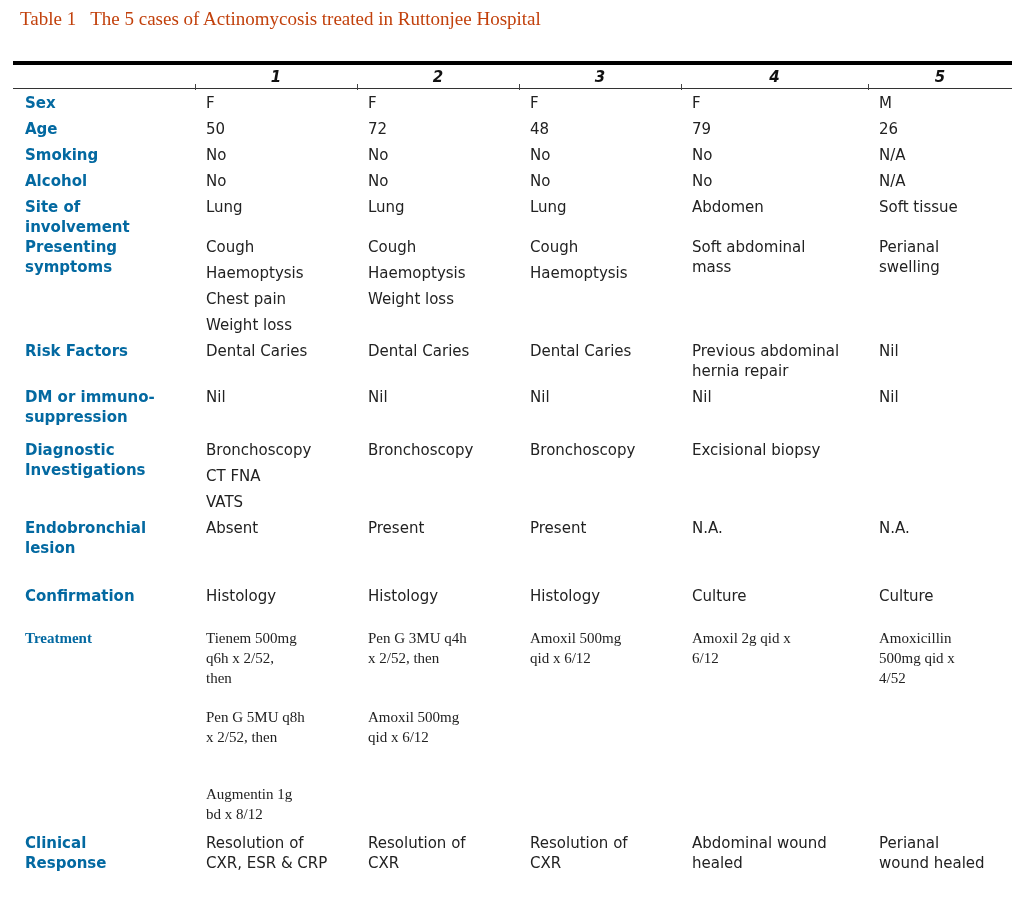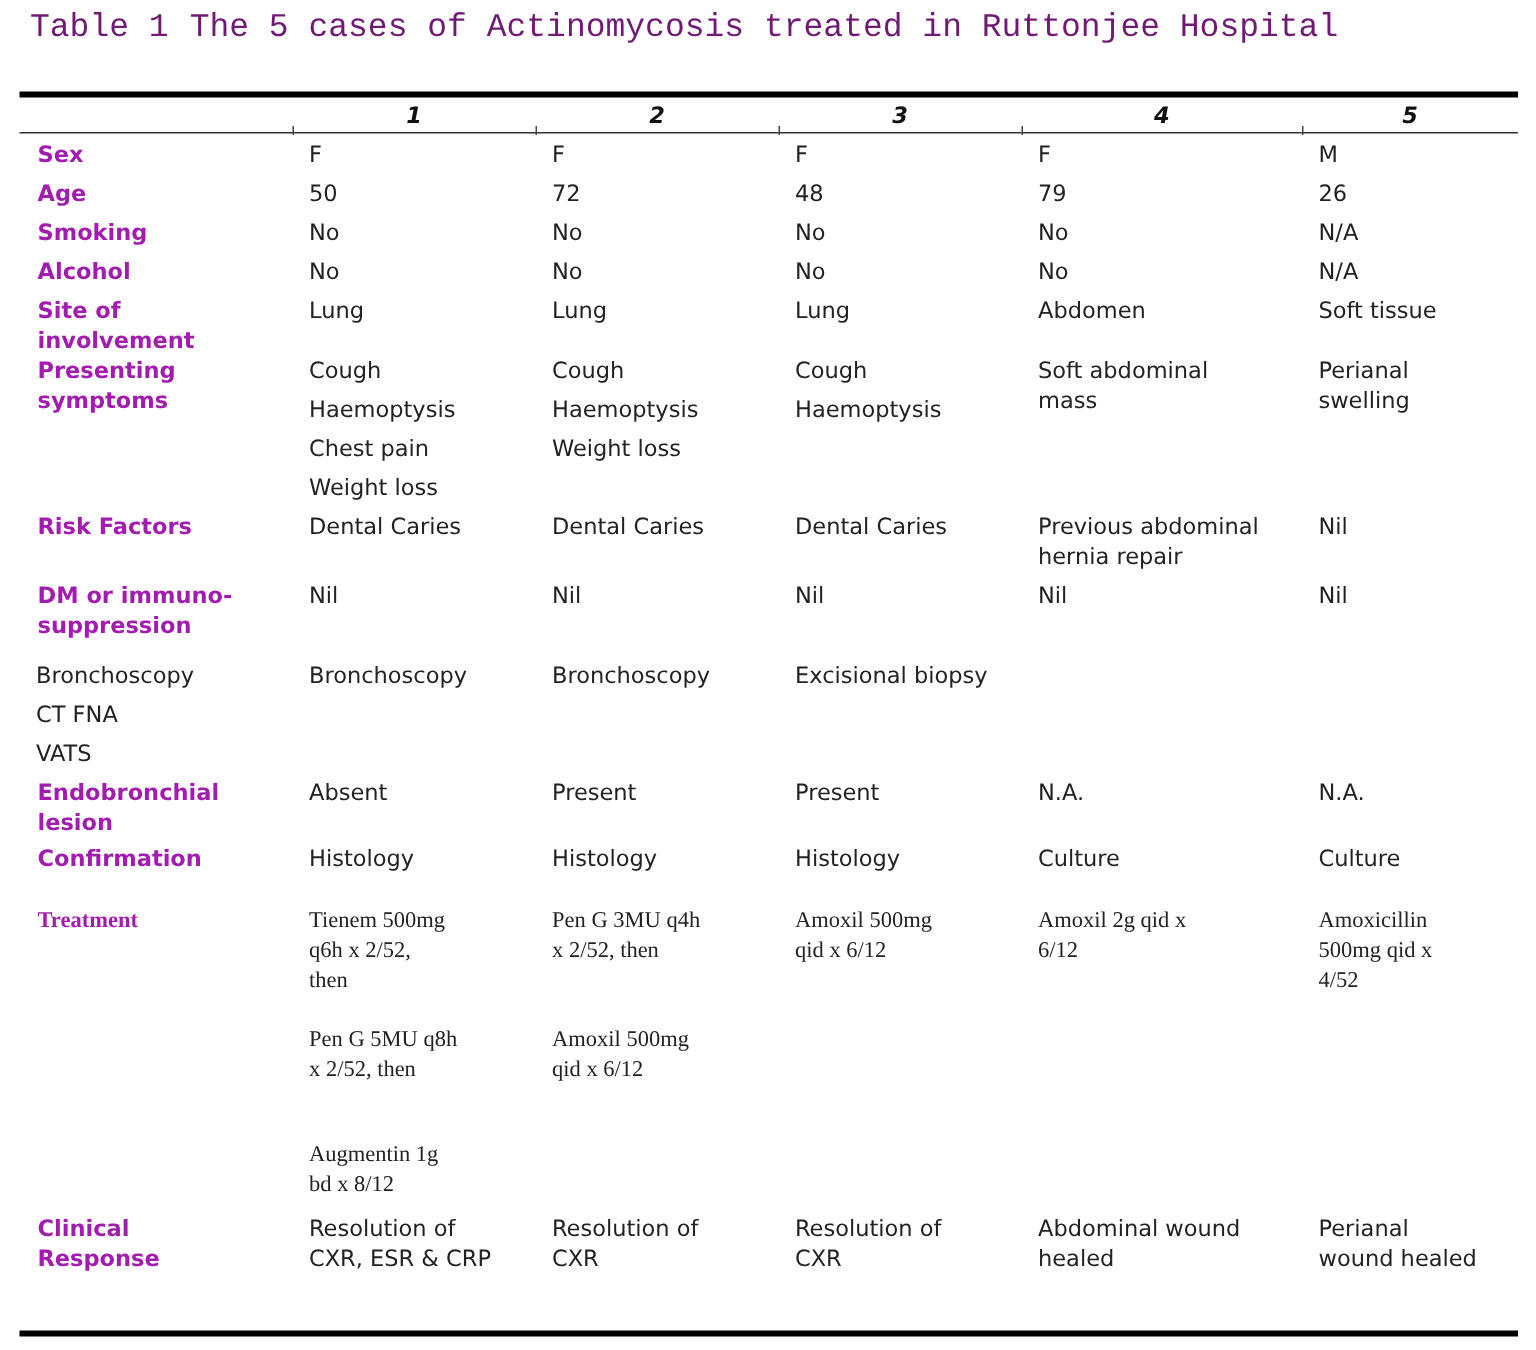--- a/index.html
+++ b/index.html
@@ -1,22 +1,22 @@
 <!DOCTYPE html>
 <html><head>
 <meta charset="utf-8">
 <style>
   html,body{margin:0;padding:0;background:#ffffff;}
   body{width:1024px;height:900px;overflow:hidden;
        font-family:"DejaVu Sans","Liberation Sans",sans-serif;color:#222;}
   .page{position:relative;width:1024px;height:900px;box-sizing:border-box;padding-top:8px;}
 
   
-  .caption{margin-left:20px;font-family:Liberation Mono, monospace;
-           font-size:22px;color:#701a75;line-height:22px;}
+  .caption{margin-left:20px;font-family:Liberation Serif, serif;
+           font-size:19px;color:#c2410c;line-height:22px;}
   .caption .prefix{margin-right:14px;}
 
   
   .dtable{margin-left:13px;width:999px;margin-top:31px;}
   .top-rule{height:4px;background:#000;}
   .colheads{position:relative;display:grid;
             grid-template-columns:182px 162px 162px 162px 187px 144px;
             height:23px;align-items:center;border-bottom:1px solid #333;}
   .colhead{font-style:italic;font-weight:bold;font-size:15px;color:#111;text-align:center;}
   .tick{position:absolute;width:1px;height:6px;background:#444;bottom:-2px;}
@@ -26,27 +26,27 @@
   .tick:nth-of-type(4){left:668px;}
   .tick:nth-of-type(5){left:855px;}
 
   
   .tbody{padding-top:4px;}
   .row{display:grid;grid-template-columns:182px 162px 162px 162px 187px 144px;
        margin-bottom:6px;}
   .row:nth-child(5){margin-bottom:0;}
   .row:nth-child(7){}
   .row:nth-child(8){margin-bottom:13px;}
-  .row:nth-child(10){margin-bottom:4px;}
+  .row:nth-child(10){margin-bottom:28px;}
   .row:nth-child(11){margin-bottom:22px;}
   .row:nth-child(12){margin-bottom:9px;font-family:Liberation Serif, serif;}
   .row:nth-child(13){margin-bottom:0;}
 
   .cell{font-size:15px;padding-left:11px;box-sizing:border-box;}
-  .cell.label{padding-left:12px;font-weight:bold;color:#a21caf;}
+  .cell.label{padding-left:12px;font-weight:bold;color:#0369a1;}
   .line{line-height:20px;white-space:nowrap;}
   .item{margin-bottom:6px;}
   .item:last-child{margin-bottom:0;}
 
   
   .row-treatment .cell .item{margin-bottom:0;}
   .row-treatment .cell .item:nth-child(1){min-height:79px;}
   .row-treatment .cell .item:nth-child(2){min-height:77px;}
 
   .bottom-rule{height:4px;background:#000;margin-top:38px;}
@@ -336,20 +336,24 @@
               <div class="line">Nil</div>
             </div>
           </div>
           <div class="cell">
             <div class="item">
               <div class="line">Nil</div>
             </div>
           </div>
         </div>
         <div class="row">
+          <div class="cell label">
+            <div class="line">Diagnostic</div>
+            <div class="line">Investigations</div>
+          </div>
           <div class="cell">
             <div class="item">
               <div class="line">Bronchoscopy</div>
             </div>
             <div class="item">
               <div class="line">CT FNA</div>
             </div>
             <div class="item">
               <div class="line">VATS</div>
             </div>

